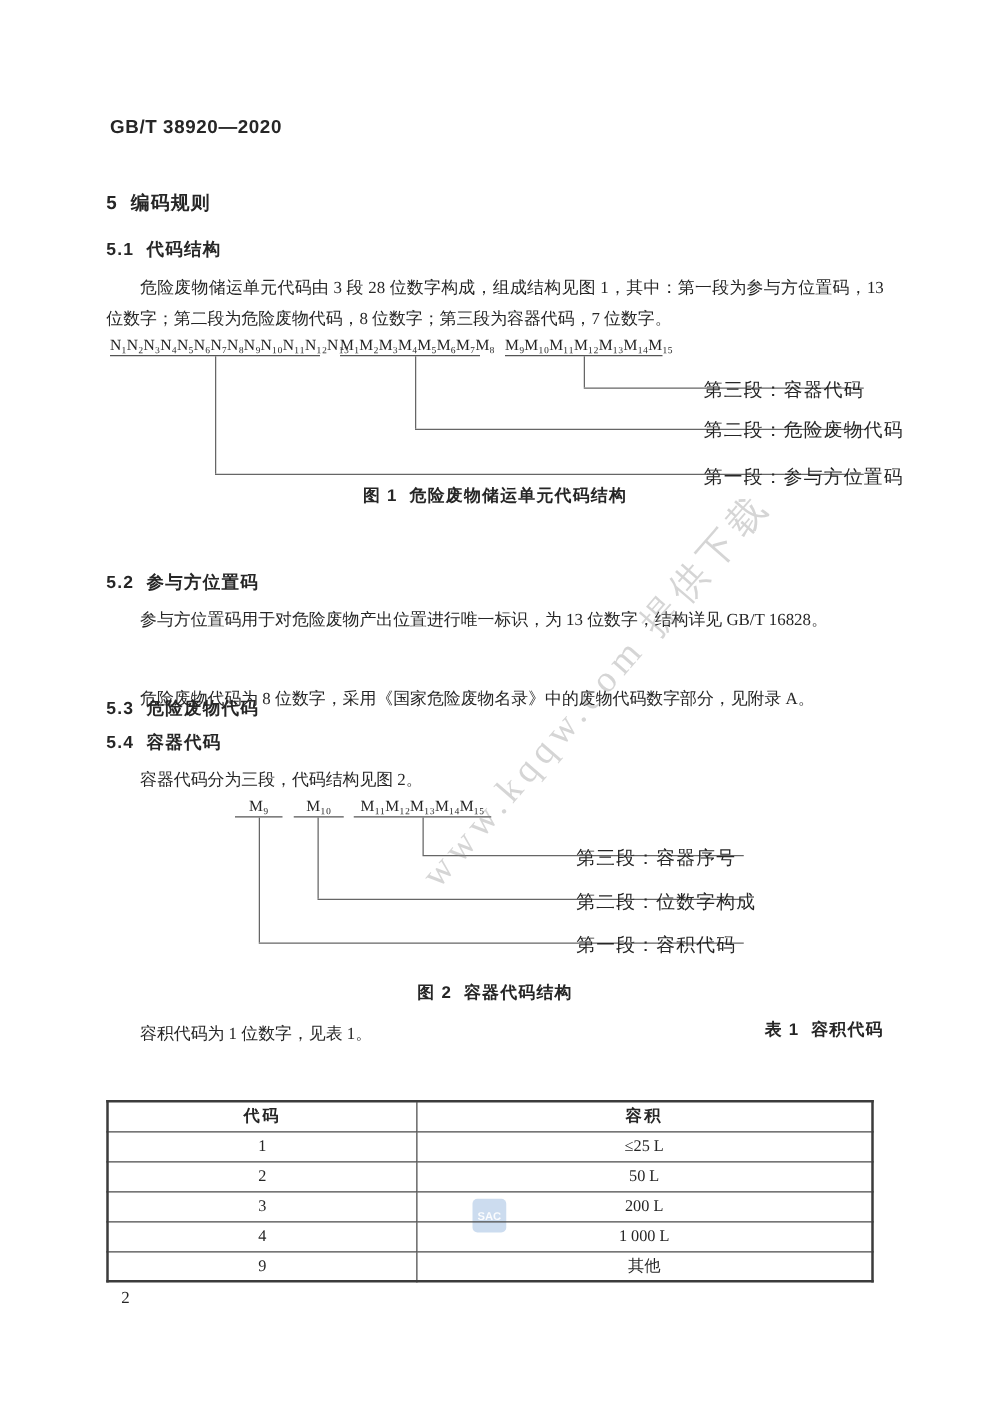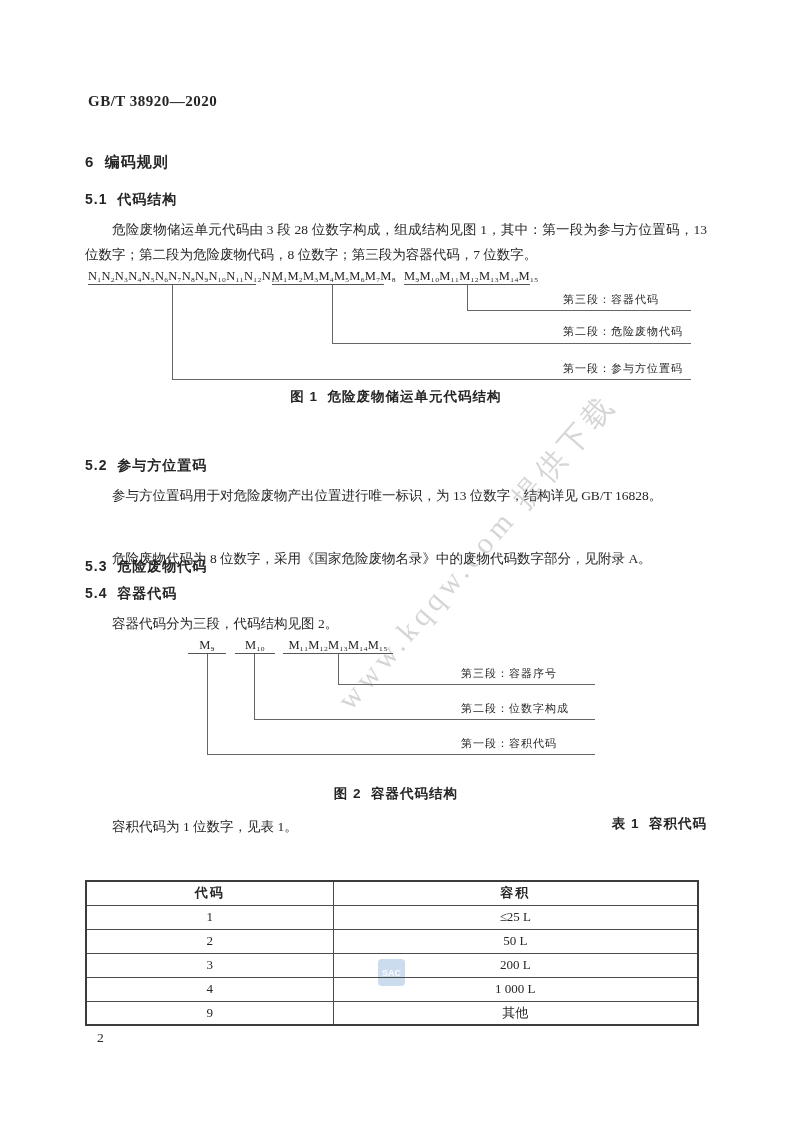--- a/index.html
+++ b/index.html
@@ -9,21 +9,21 @@
     width: 793px; height: 1122px;
     background: #ffffff;
     font-family: "Liberation Serif", "DejaVu Serif", serif;
     color: #262626;
     overflow: hidden;
   }
   [data-bind] { white-space: pre-wrap; }
   .abs { position: absolute; }
   .std-code {
     left: 88px; top: 93px;
-    font-family: Liberation Serif, serif;
+    font-family: Liberation Sans, sans-serif;
     font-weight: bold; font-size: 15px; letter-spacing: 0.5px; text-align: center;
   }
   .h-main {
     font-family: "Liberation Sans", "DejaVu Sans", sans-serif;
     font-weight: bold; font-size: 15px; left: 85px; letter-spacing: 1px;
   }
   .h-sub {
     font-family: "Liberation Sans", "DejaVu Sans", sans-serif;
     font-weight: bold; font-size: 14px; left: 85px; letter-spacing: 1px;
   }
@@ -39,22 +39,23 @@
   }
   .seg {
     position: absolute;
     height: 17px; line-height: 17px;
     text-align: center; font-size: 12.5px;
     border-bottom: 1px solid #555;
     white-space: nowrap;
   }
   .fig-label {
     position: absolute;
-    font-size: 11px; letter-spacing: 1px;
+    font-size: 15px; letter-spacing: 1px;
     white-space: nowrap;
+    margin-top: 11px;
   }
   .vl, .hl { position: absolute; background: #666; }
   .vl { width: 1px; }
   .hl { height: 1px; }
   table.t1 {
     position: absolute; left: 85px; top: 880px;
     width: 614px;
     border-collapse: collapse;
     border: 2px solid #3c3c3c;
     font-size: 13px;
@@ -104,21 +105,21 @@
 
 <div class="page">
 
   <div class="wm-sac" data-bind="watermarks.sac">SAC</div>
   <div class="wm-diagonal" data-bind="watermarks.diagonal">www.kqqw.com 提供下载</div>
 
   <div class="content">
 
     <div class="abs std-code" data-bind="header.standard_code">GB/T 38920—2020</div>
 
-    <div class="abs h-main" style="top:153px;" data-bind="headings.s5">6  编码规则</div>
+    <div class="abs h-main" style="top:153px;" data-bind="headings.s5">5  编码规则</div>
     <div class="abs h-sub" style="top:191px;" data-bind="headings.s51">5.1  代码结构</div>
     <div class="abs para" style="top:217px;" data-bind="paragraphs.p51">危险废物储运单元代码由 3 段 28 位数字构成，组成结构见图 1，其中：第一段为参与方位置码，13 位数字；第二段为危险废物代码，8 位数字；第三段为容器代码，7 位数字。</div>
 
     <div>
       <span class="seg" style="left:88px; top:268px; width:168px;" data-bind="figure1.segments.0">N₁N₂N₃N₄N₅N₆N₇N₈N₉N₁₀N₁₁N₁₂N₁₃</span>
       <span class="seg" style="left:272px; top:268px; width:112px;" data-bind="figure1.segments.1">M₁M₂M₃M₄M₅M₆M₇M₈</span>
       <span class="seg" style="left:404px; top:268px; width:126px;" data-bind="figure1.segments.2">M₉M₁₀M₁₁M₁₂M₁₃M₁₄M₁₅</span>
 
       <div class="vl" style="left:467px; top:285px; height:25px;"></div>
       <div class="hl" style="left:467px; top:310px; width:224px;"></div>

